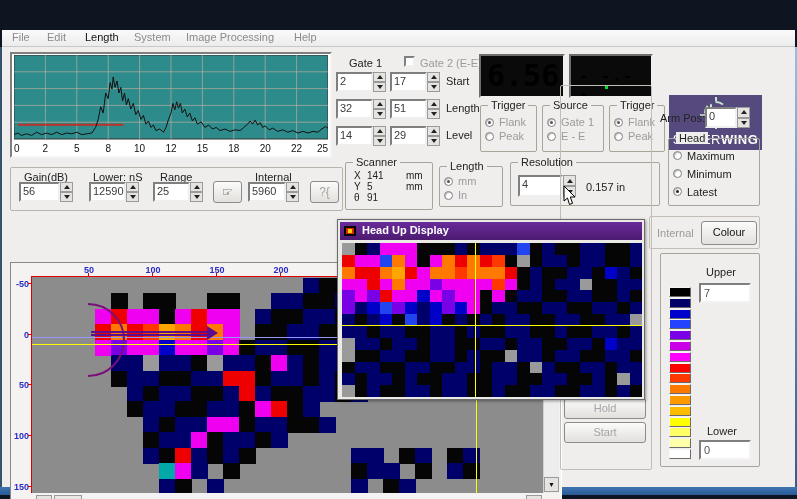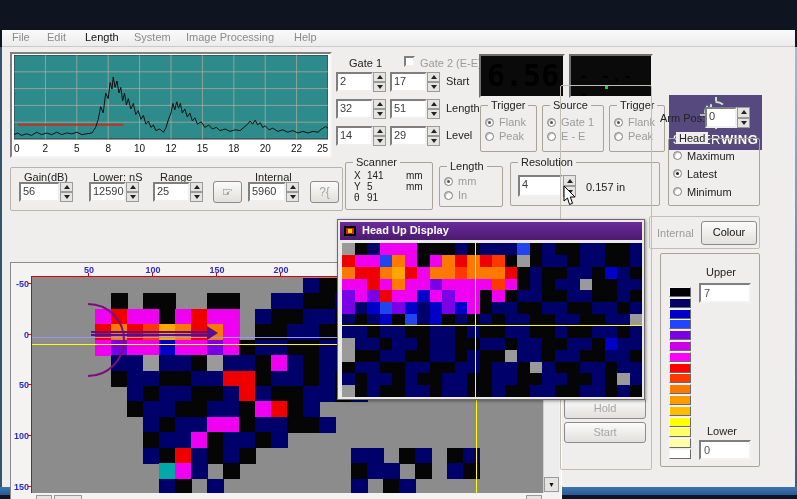--- a/index.html
+++ b/index.html
@@ -286,26 +286,26 @@
       </div>
 
     <div class="abs groupbox mode" style="left:666px;top:91px;width:92px;height:68px;">
       <span class="legend">Head</span>
         <div class="gbody" style="position:relative;top:9px;">
           <div class="rrow">
             <div class="rdot"></div>
             <div class="rlabel">Maximum</div>
           </div>
           <div class="rrow">
+            <div class="rdot"></div>
+            <div class="rlabel">Minimum</div>
+          </div>
+          <div class="rrow">
             <div class="rdot sel"></div>
             <div class="rlabel">Latest</div>
-          </div>
-          <div class="rrow">
-            <div class="rdot"></div>
-            <div class="rlabel">Minimum</div>
           </div>
         </div>
     </div>
 
     <div class="abs groupbox" style="left:8px;top:120px;width:333px;height:44px;border-color:#B8B4AC;"></div>
     <div class="abs lbl" style="left:22px;top:124px;">Gain(dB)</div>
     <div class="abs spin" style="left:17px;top:135px;width:54px;height:20px;">
         <div class="spin-text">56</div>
         <div class="updown">
           <div class="spin-btn">

